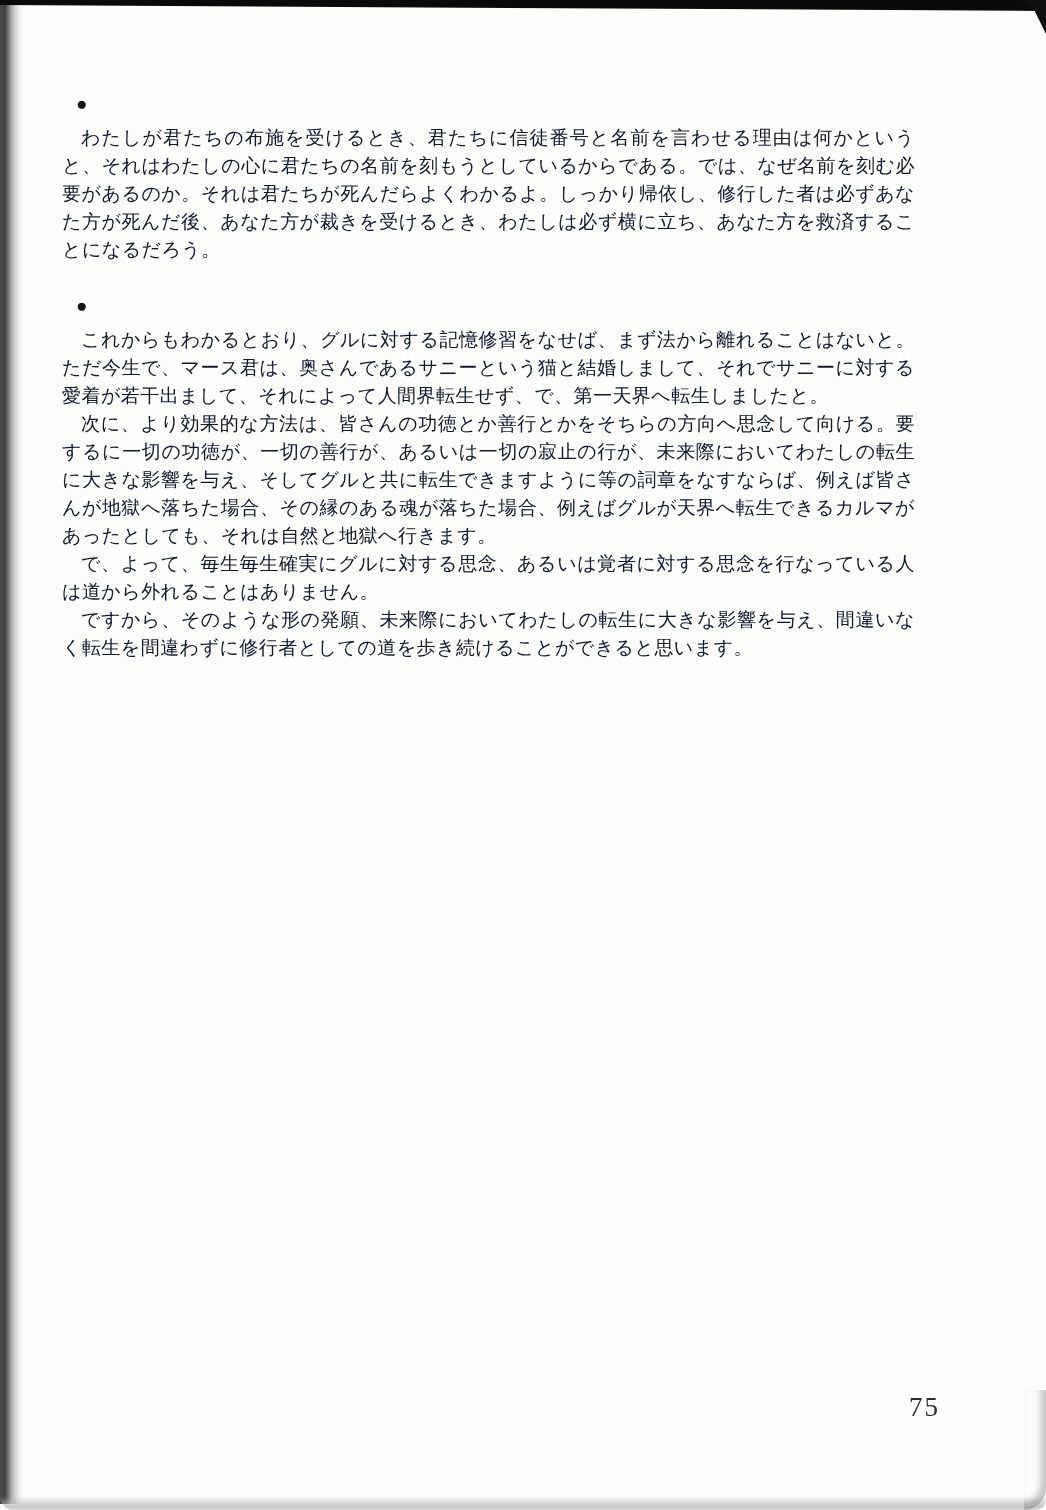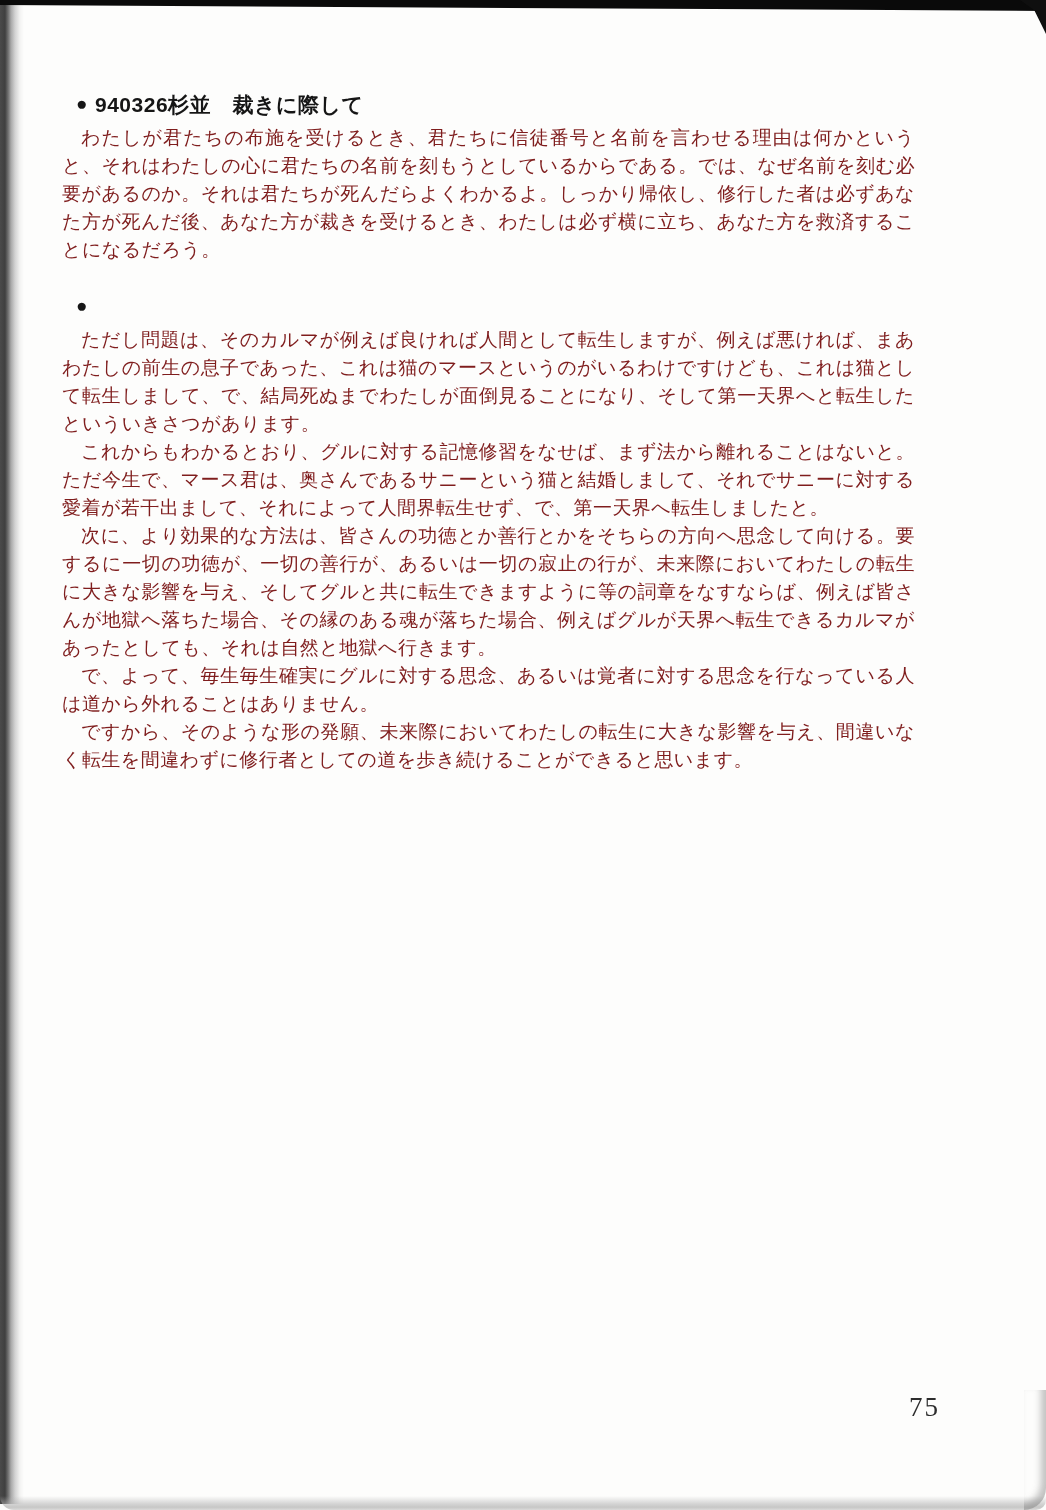--- a/index.html
+++ b/index.html
@@ -88,21 +88,21 @@
     transform: translateY(-1px);
   }
   .section-body p {
     margin: 0;
     font-size: 19px;
     line-height: 28px;
     letter-spacing: 0.45px;
     text-indent: 1em;
     text-align: justify;
     text-justify: inter-character;
-    color: #7f1d1d;
+    color: #0f172a;
   }
 
   .page-number {
     position: absolute;
     top: 1392px;
     left: 0;
     width: 940px;
     text-align: right;
     font-family: "Liberation Serif", "DejaVu Serif", serif;
     font-size: 27px;
@@ -117,33 +117,31 @@
 <div class="scan-top-right-wedge"></div>
 <div class="scan-left-band"></div>
 <div class="scan-bottom-shadow"></div>
 <div class="scan-right-curl"></div>
 
 <div class="content">
 
   <div class="section">
     <h2 class="section-heading">
       <span class="bullet">●</span>
-      <span>940326杉並　裁きに際して</span>
     </h2>
     <div class="section-body">
       <p>わたしが君たちの布施を受けるとき、君たちに信徒番号と名前を言わせる理由は何かというと、それはわたしの心に君たちの名前を刻もうとしているからである。では、なぜ名前を刻む必要があるのか。それは君たちが死んだらよくわかるよ。しっかり帰依し、修行した者は必ずあなた方が死んだ後、あなた方が裁きを受けるとき、わたしは必ず横に立ち、あなた方を救済することになるだろう。</p>
     </div>
   </div>
 
   <div class="section">
     <h2 class="section-heading">
       <span class="bullet">●</span>
     </h2>
     <div class="section-body">
-      <p>ただし問題は、そのカルマが例えば良ければ人間として転生しますが、例えば悪ければ、まあわたしの前生の息子であった、これは猫のマースというのがいるわけですけども、これは猫として転生しまして、で、結局死ぬまでわたしが面倒見ることになり、そして第一天界へと転生したといういきさつがあります。</p>
       <p>これからもわかるとおり、グルに対する記憶修習をなせば、まず法から離れることはないと。ただ今生で、マース君は、奥さんであるサニーという猫と結婚しまして、それでサニーに対する愛着が若干出まして、それによって人間界転生せず、で、第一天界へ転生しましたと。</p>
       <p>次に、より効果的な方法は、皆さんの功徳とか善行とかをそちらの方向へ思念して向ける。要するに一切の功徳が、一切の善行が、あるいは一切の寂止の行が、未来際においてわたしの転生に大きな影響を与え、そしてグルと共に転生できますように等の詞章をなすならば、例えば皆さんが地獄へ落ちた場合、その縁のある魂が落ちた場合、例えばグルが天界へ転生できるカルマがあったとしても、それは自然と地獄へ行きます。</p>
       <p>で、よって、毎生毎生確実にグルに対する思念、あるいは覚者に対する思念を行なっている人は道から外れることはありません。</p>
       <p>ですから、そのような形の発願、未来際においてわたしの転生に大きな影響を与え、間違いなく転生を間違わずに修行者としての道を歩き続けることができると思います。</p>
     </div>
   </div>
 
 </div>
 
 <div class="page-number">75</div>

